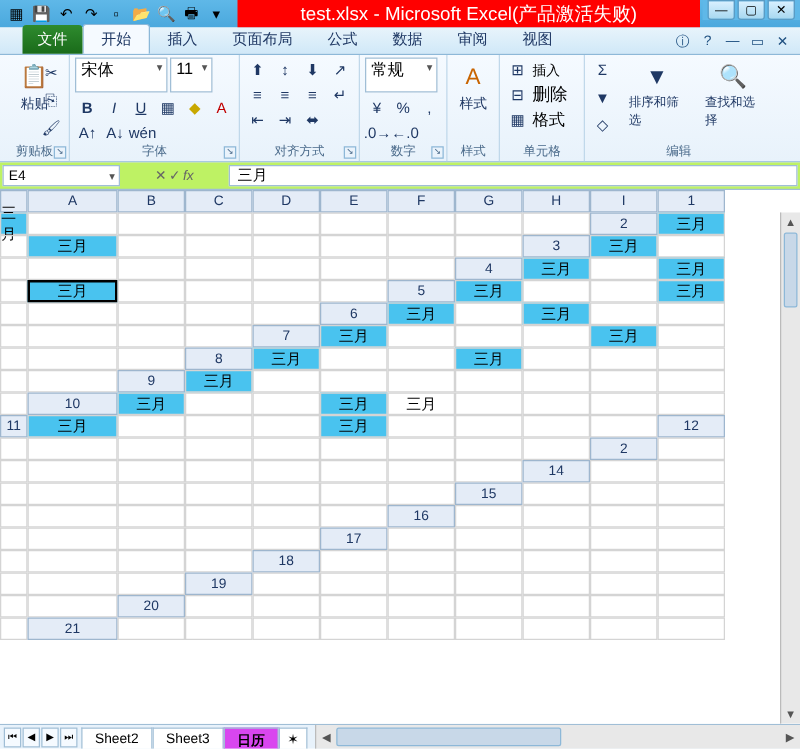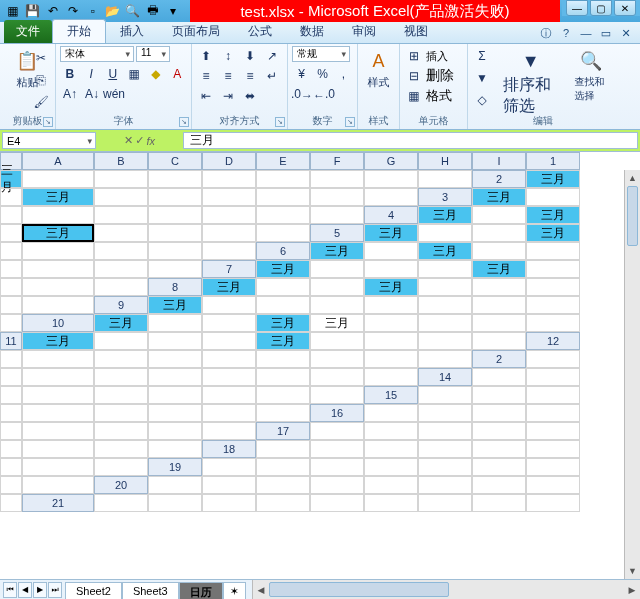--- a/index.html
+++ b/index.html
@@ -9,35 +9,35 @@
 .titlebar { height: 22px; background: linear-gradient(#5fb8e8,#4aa8dd); display: flex; align-items: center; position: relative; }
 .qat { display: flex; align-items: center; gap: 2px; padding: 0 4px; }
 .qat-icon { width: 18px; height: 18px; display: flex; align-items: center; justify-content: center; font-size: 12px; }
 .title-red { position: absolute; left: 190px; right: 80px; height: 22px; background: #ff0000; display: flex; align-items: center; justify-content: center; color: #fff; font-size: 15px; }
 .win-controls { position: absolute; right: 0; top: 0; display: flex; gap: 2px; background: #5fb8e8; padding: 0 4px; }
 .win-btn { width: 22px; height: 16px; background: linear-gradient(#d9f0ff,#a8d8f0); border: 1px solid #5a9cc5; border-radius: 0 0 3px 3px; display: flex; align-items: center; justify-content: center; font-size: 10px; }
 
 
 .ribbon-tabs { height: 22px; background: linear-gradient(#e8f4fb,#d0e8f8); display: flex; align-items: flex-end; border-bottom: 1px solid #8db8d8; position: relative; }
 .tab { padding: 3px 14px; font-size: 12px; color: #1f3864; cursor: pointer; }
-.tab.file { background: linear-gradient(#2e8b2e,#1a6b1a); color: #fff; border-radius: 3px 3px 0 0; margin-left: 4px; padding: 3px 12px; }
+.tab.file { background: linear-gradient(#2e8b2e,#1a6b1a); color: #fff; border-radius: 3px 3px 0 0; margin-left: 18px; padding: 3px 12px; }
 .tab.active { background: #f5faff; border: 1px solid #8db8d8; border-bottom: none; border-radius: 3px 3px 0 0; }
 .tab-help { position: absolute; right: 6px; top: 3px; display: flex; gap: 4px; }
 .help-icon { width: 16px; height: 16px; display: flex; align-items: center; justify-content: center; color: #1f5080; font-size: 11px; }
 
 
 .ribbon { height: 86px; background: linear-gradient(#f5faff,#e8f2fb); border-bottom: 1px solid #8db8d8; display: flex; }
 .ribbon-group { border-right: 1px solid #c0d8ea; padding: 2px 4px; display: flex; flex-direction: column; position: relative; }
 .group-label { position: absolute; bottom: 1px; left: 0; right: 0; text-align: center; font-size: 10px; color: #4a6a8a; }
 .group-launcher { position: absolute; bottom: 2px; right: 2px; width: 10px; height: 10px; border: 1px solid #8db8d8; font-size: 7px; line-height: 8px; text-align: center; color: #4a6a8a; }
 .rb-big { display: flex; flex-direction: column; align-items: center; justify-content: center; gap: 2px; font-size: 11px; color: #1f3864; padding: 3px 5px; }
 .rb-ico { width: 24px; height: 24px; display: flex; align-items: center; justify-content: center; font-size: 18px; }
 .rb-row { display: flex; gap: 2px; align-items: center; }
 .rb-btn { width: 20px; height: 20px; border: 1px solid transparent; display: flex; align-items: center; justify-content: center; font-size: 12px; color: #1f3864; }
-.rb-combo { height: 16px; border: 1px solid #a0bed6; background: #fff; font-size: 10px; padding: 0 6px 0 4px; position: relative; }
+.rb-combo { height: 28px; border: 1px solid #a0bed6; background: #fff; font-size: 13px; padding: 0 6px 0 4px; position: relative; }
 .rb-combo::after { content: "▾"; position: absolute; right: 3px; top: 2px; font-size: 9px; color: #555; }
 
 
 .formula-bar { height: 22px; display: flex; border-bottom: 1px solid #a0bed6; background: #bef264; gap: 22px; }
 .name-box { width: 94px; border: 1px solid #a0bed6; background: #fff; margin: 2px; display: flex; align-items: center; padding: 0 4px; font-size: 11px; position: relative; }
 .name-box::after { content: "▾"; position: absolute; right: 3px; font-size: 9px; color: #555; }
 .fx-btns { display: flex; align-items: center; gap: 2px; padding: 0 4px; font-size: 11px; color: #666; }
 .fx-in { flex: 1; border: 1px solid #a0bed6; background: #fff; margin: 2px; padding: 0 6px; display: flex; align-items: center; font-size: 12px; }
 
 
@@ -51,21 +51,21 @@
 
 
 .vscroll { position: absolute; right: 0; top: 18px; bottom: 0; width: 16px; background: #e8e8e8; border-left: 1px solid #bbb; }
 .vscroll .thumb { position: absolute; left: 2px; right: 2px; top: 16px; height: 60px; background: #c8d8e8; border: 1px solid #8db8d8; border-radius: 2px; }
 .vscroll .arr { position: absolute; left: 0; right: 0; height: 16px; display: flex; align-items: center; justify-content: center; font-size: 9px; color: #555; }
 .vscroll .up { top: 0; } .vscroll .dn { bottom: 0; }
 .hscroll-row { height: 20px; display: flex; border-top: 1px solid #a0bed6; background: #e8f2fb; }
 .sheet-nav { display: flex; align-items: center; gap: 1px; padding: 0 3px; }
 .sheet-nav .nav { width: 14px; height: 16px; border: 1px solid #a0bed6; background: #f5faff; font-size: 8px; display: flex; align-items: center; justify-content: center; }
 .sheet-tab { padding: 2px 10px; background: #fff; border: 1px solid #a0bed6; border-bottom: none; font-size: 11px; margin-top: 2px; }
-.sheet-tab.active { background: #737373; font-weight: bold; }
+.sheet-tab.active { background: #d946ef; font-weight: bold; }
 .hscroll { flex: 1; position: relative; background: #e8e8e8; border-left: 1px solid #bbb; margin-left: 6px; }
 .hscroll .arr { position: absolute; top: 0; bottom: 0; width: 16px; display: flex; align-items: center; justify-content: center; font-size: 9px; color: #555; }
 .hscroll .lf { left: 0; } .hscroll .rt { right: 0; }
 .hscroll .thumb { position: absolute; top: 2px; bottom: 2px; left: 16px; width: 180px; background: #c8d8e8; border: 1px solid #8db8d8; border-radius: 2px; }
 </style>
 </head>
 <body>
 
 <div class="titlebar">
   <div class="qat">
@@ -209,21 +209,21 @@
   </div>
   <div class="ribbon-group" style="width:150px;border-right:none">
     <div style="display:flex;gap:6px;align-items:flex-start">
       <div style="display:flex;flex-direction:column;gap:2px">
         <div class="rb-btn">Σ</div>
         <div class="rb-btn">▼</div>
         <div class="rb-btn">◇</div>
       </div>
       <div class="rb-big">
         <div class="rb-ico">▼</div>
-        <span style="font-size:16px">排序和筛选</span>
+        <span style="font-size:10px">排序和筛选</span>
       </div>
       <div class="rb-big">
         <div class="rb-ico">🔍</div>
         <span style="font-size:10px">查找和选择</span>
       </div>
     </div>
     <div class="group-label">编辑</div>
   </div>
 </div>
 

